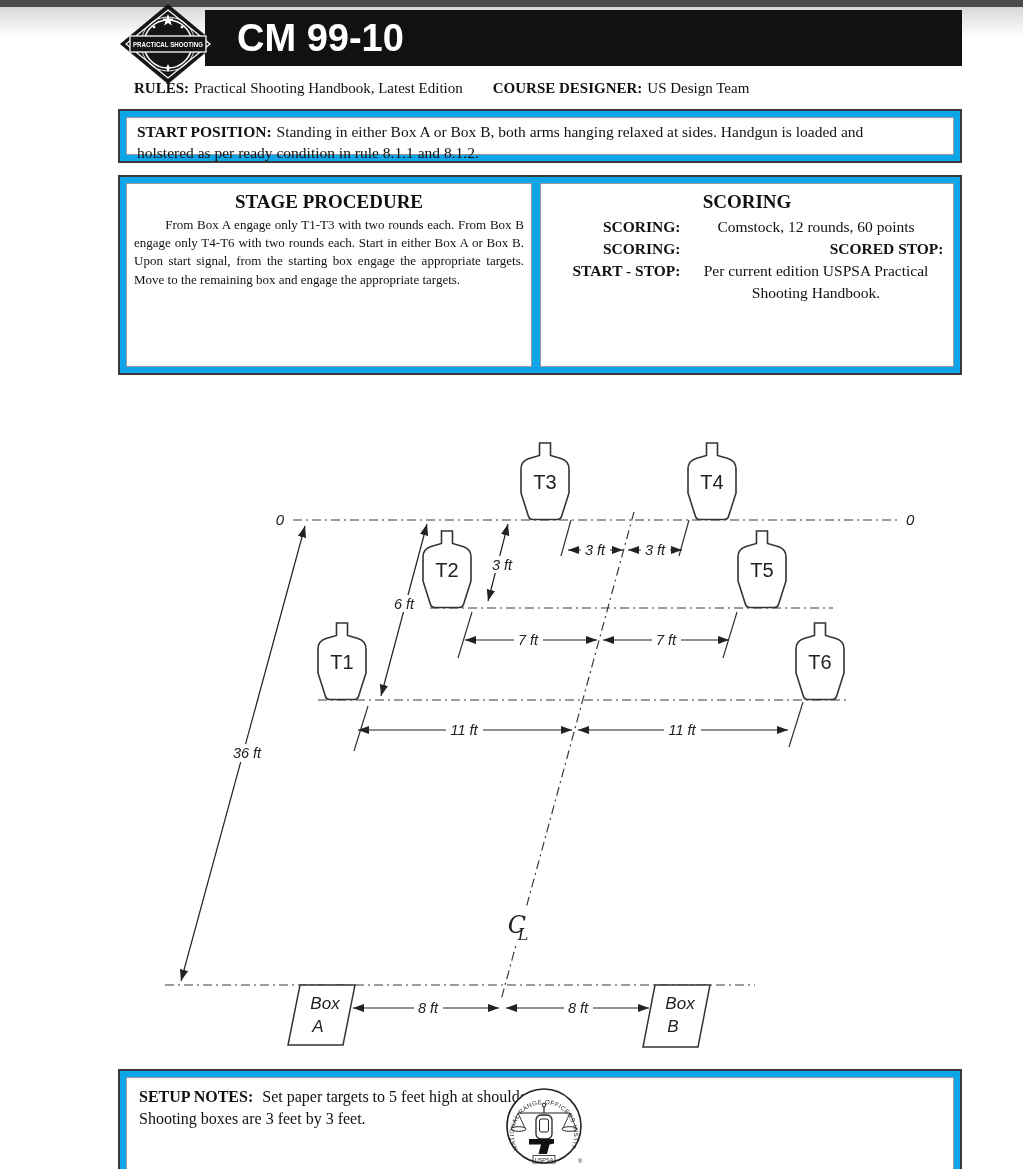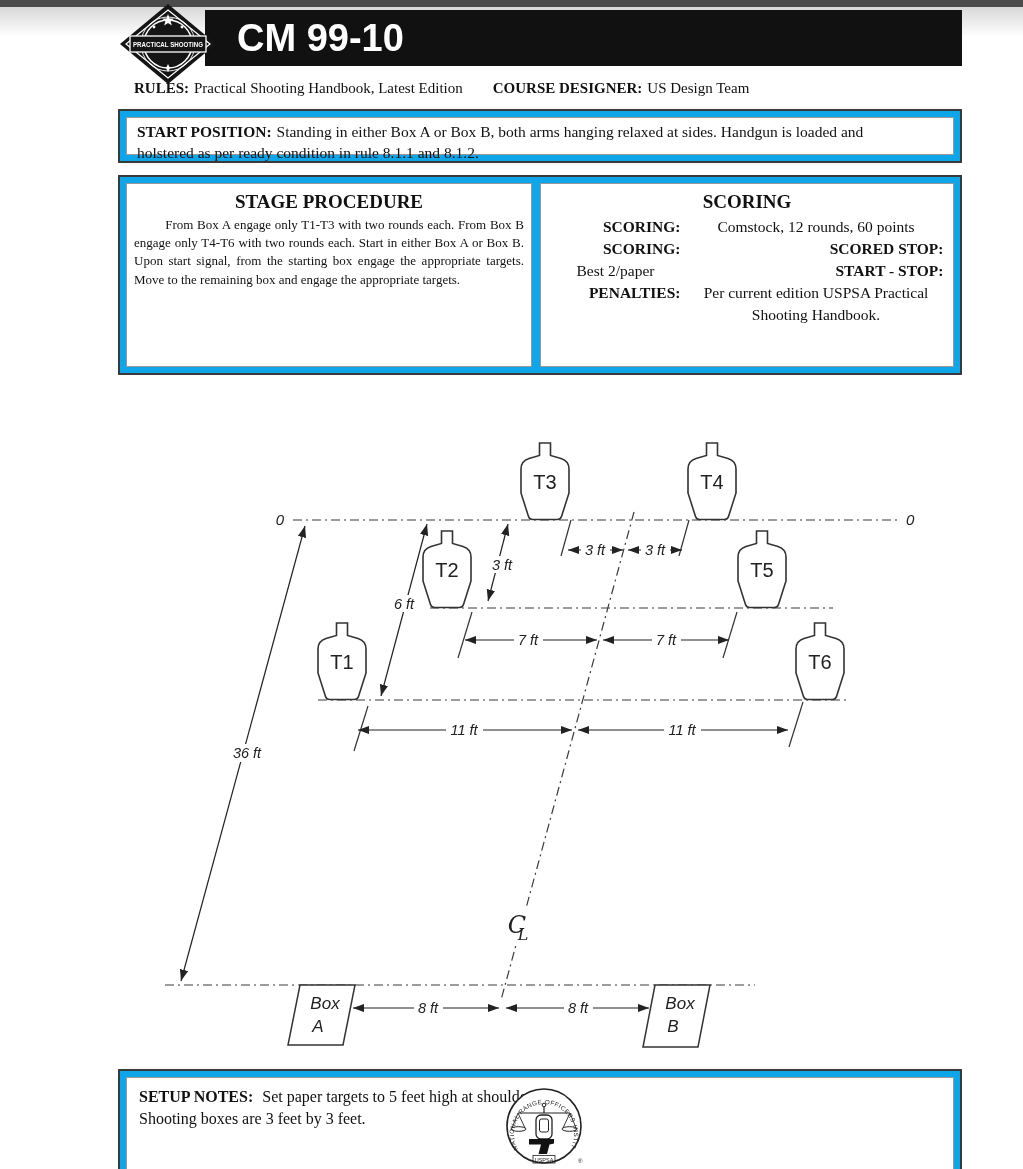--- a/index.html
+++ b/index.html
@@ -99,23 +99,21 @@
         <div class="sectitle">STAGE PROCEDURE</div>
         <p id="proc-body">From Box A engage only T1-T3 with two rounds each. From Box B engage only T4-T6 with two rounds each. Start in either Box A or Box B. Upon start signal, from the starting box engage the appropriate targets. Move to the remaining box and engage the appropriate targets.</p>
       </div>
       <div class="inner">
         <div class="sectitle">SCORING</div>
         <div id="score-grid">
           <div class="score-label">SCORING:</div>
           <div class="score-value">Comstock, 12 rounds, 60 points</div>
           <div class="score-label">SCORING:</div>
           <div class="score-label">SCORED STOP:</div>
-          <div class="score-value">Best 2/paper</div>
           <div class="score-label">START - STOP:</div>
-          <div class="score-label">PENALTIES:</div>
           <div class="score-value">Per current edition USPSA Practical Shooting Handbook.</div>
         </div>
       </div>
     </div>
   </div>
 
   <svg id="diagram" width="1023" height="645" viewBox="0 425 1023 645">
     <defs>
       <marker id="ah" markerWidth="11" markerHeight="8" refX="9.5" refY="3.5" orient="auto-start-reverse">
         <path d="M0,0 L9.5,3.5 L0,7 Z" fill="#222"></path>

